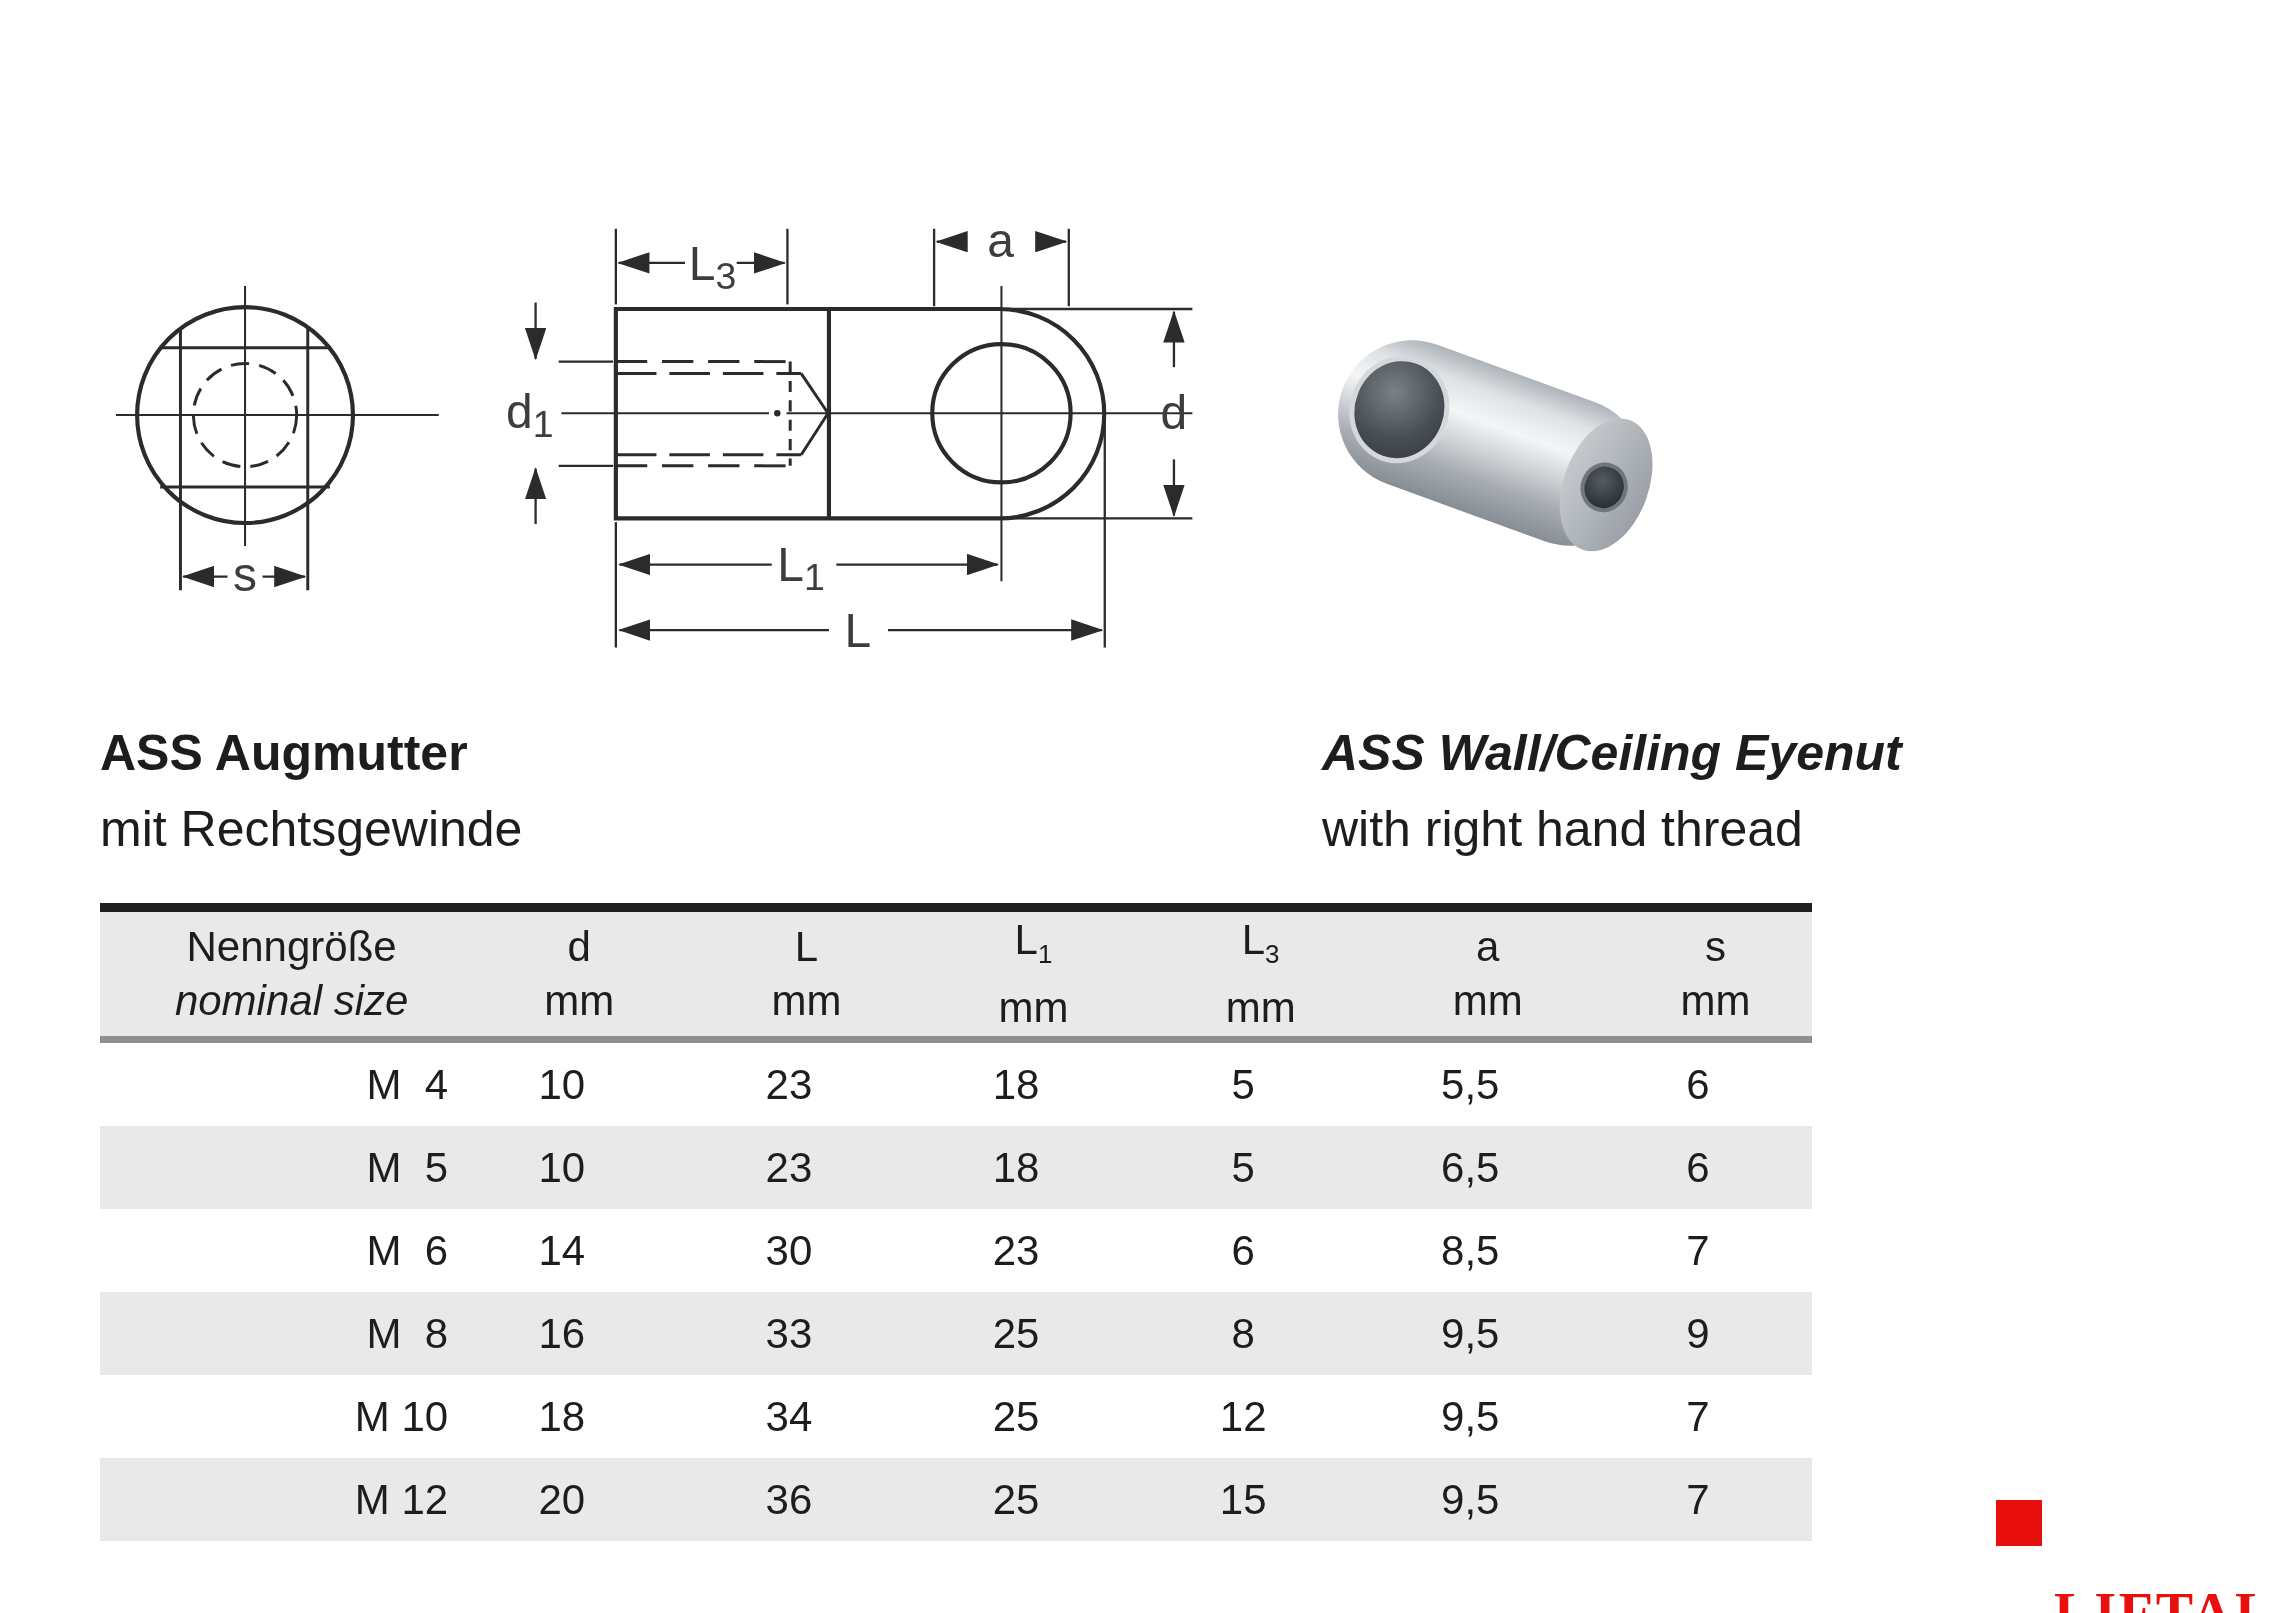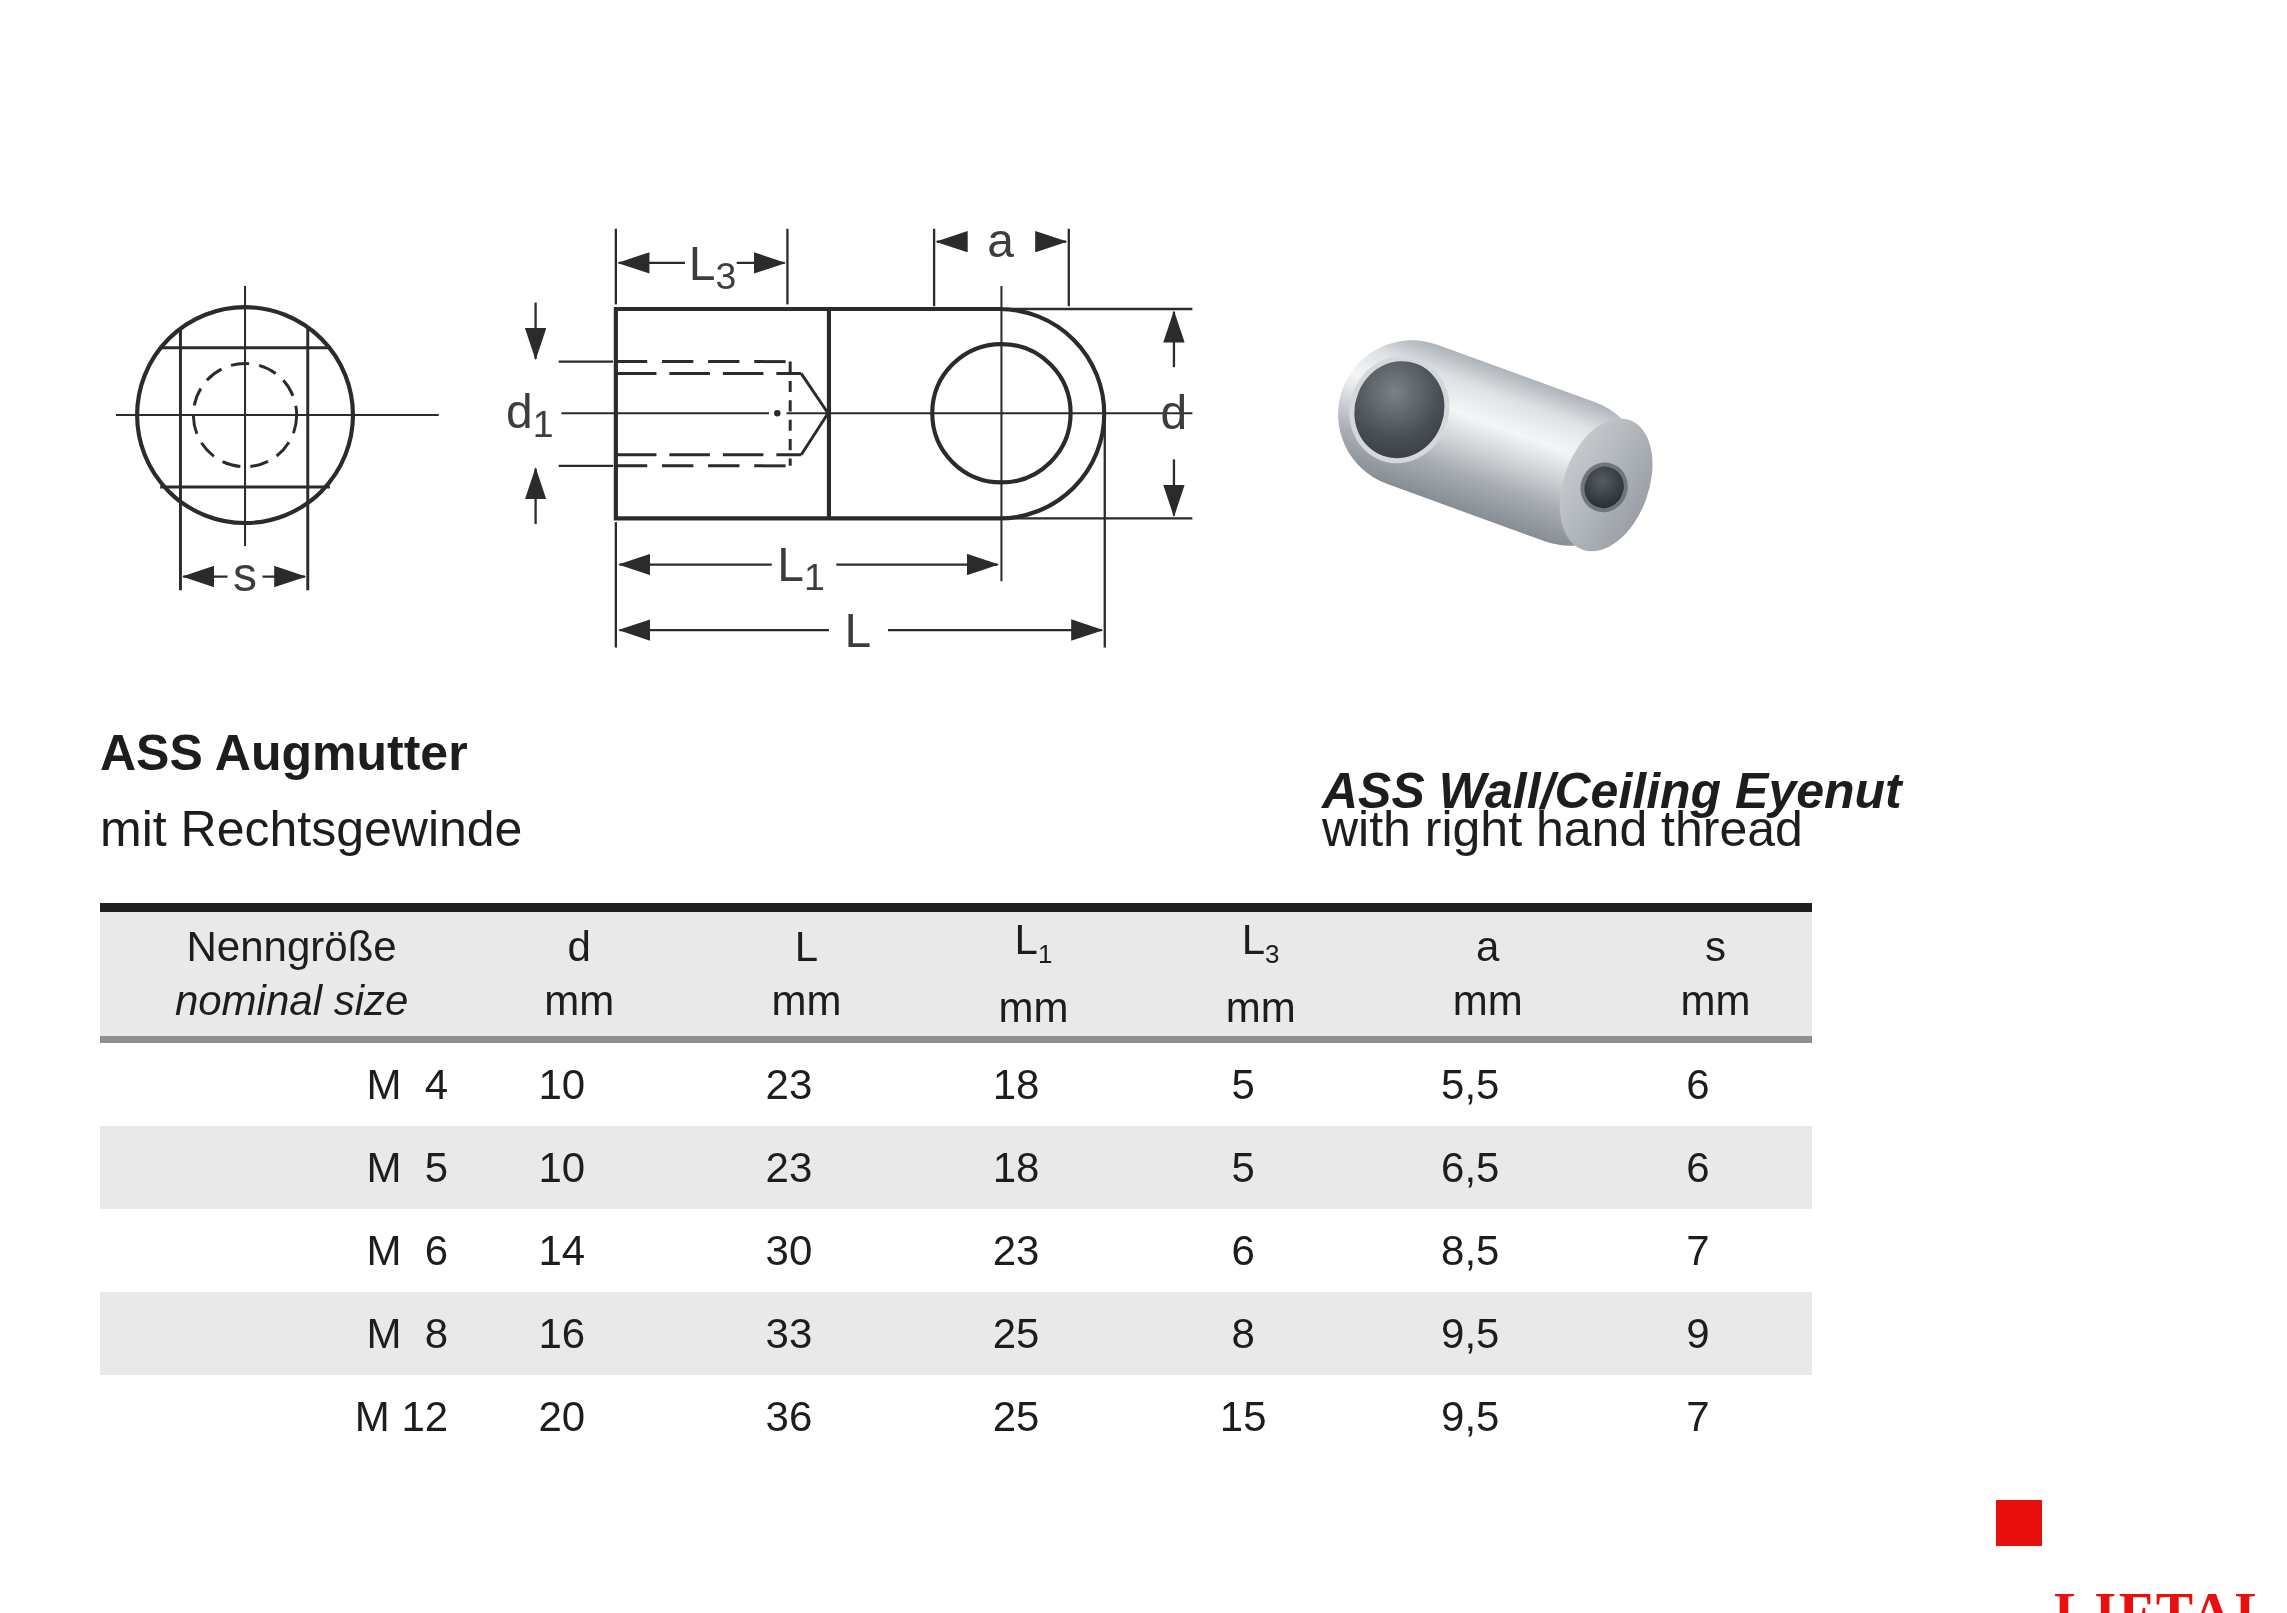--- a/index.html
+++ b/index.html
@@ -36,21 +36,21 @@
   .hole-small {
     position:absolute; right:13px; top:52px; width:39px; height:42px;
     border-radius:50%; border:4.6px solid #70767c;
     background:radial-gradient(circle at 40% 38%, #565c62 0%, #2d3237 70%);
   }
 
   
   .hd { position:absolute; font-size:50px; line-height:57px; white-space:nowrap; }
   .hd-de-title { left:100px;  top:725px;  font-weight:bold; }
   .hd-de-sub   { left:100px;  top:801px; }
-  .hd-en-title { left:1322px; top:725px;  font-weight:bold; font-style:italic;margin-top:38px; }
+  .hd-en-title { left:1322px; top:725px;  font-weight:bold; font-style:italic; }
   .hd-en-sub   { left:1322px; top:801px;  }
 
   
   .dtable {
     position:absolute; left:100px; top:903px; width:1712px;
     border-collapse:collapse; table-layout:fixed;
     border-top:9.2px solid #1f1f1f; font-size:42px; color:#1d1d1d;
   }
   .dtable thead th {
     background:#e9e9e9; height:124px; font-weight:normal;
@@ -240,20 +240,29 @@
         <tr>
           <td class="size">M  8</td>
           <td>16</td>
           <td>33</td>
           <td>25</td>
           <td>8</td>
           <td>9,5</td>
           <td>9</td>
         </tr>
         <tr>
+          <td class="size">M 10</td>
+          <td>18</td>
+          <td>34</td>
+          <td>25</td>
+          <td>12</td>
+          <td>9,5</td>
+          <td>7</td>
+        </tr>
+        <tr>
           <td class="size">M 12</td>
           <td>20</td>
           <td>36</td>
           <td>25</td>
           <td>15</td>
           <td>9,5</td>
           <td>7</td>
         </tr>
       </tbody>
   </table>

